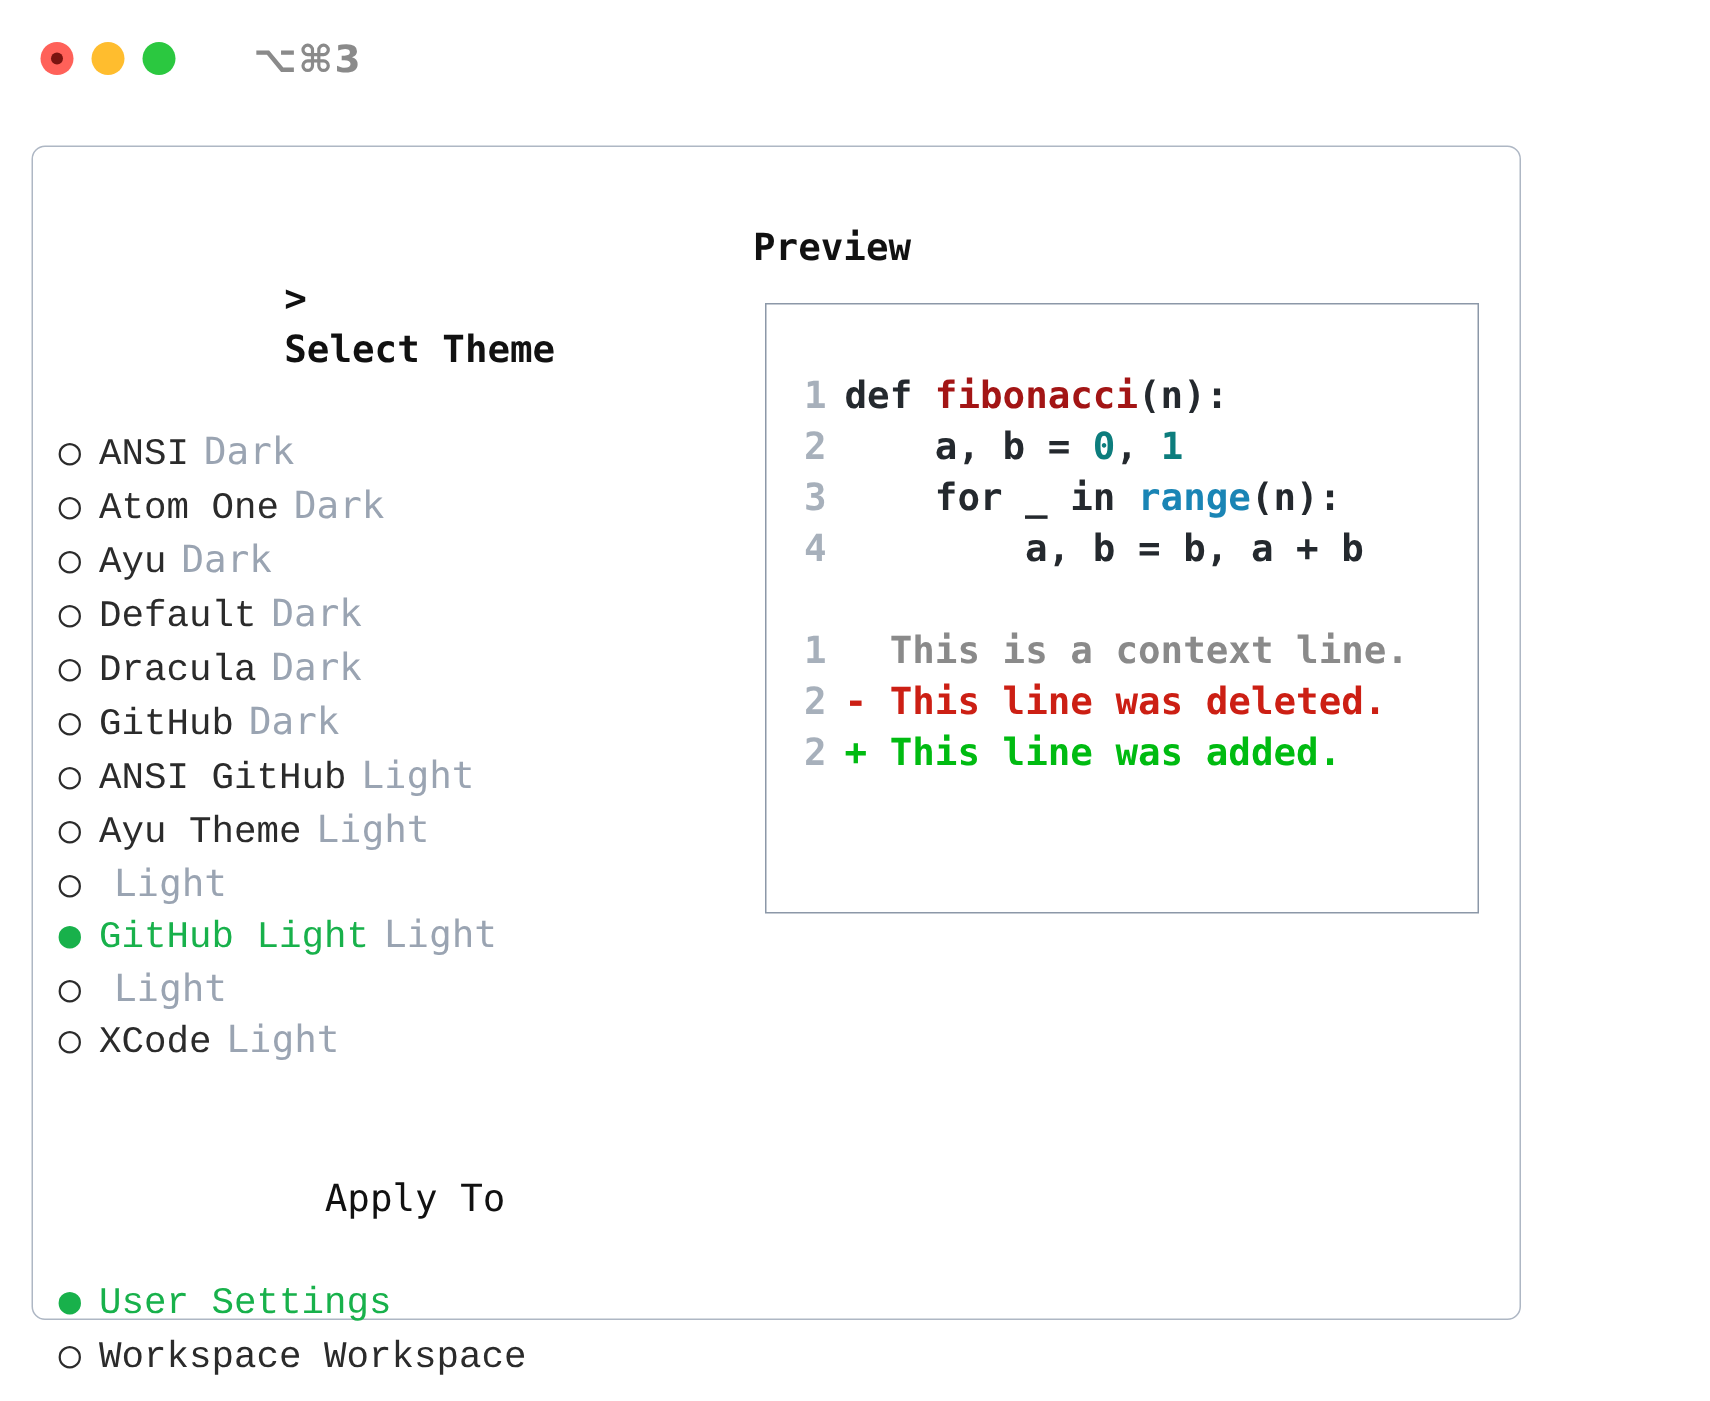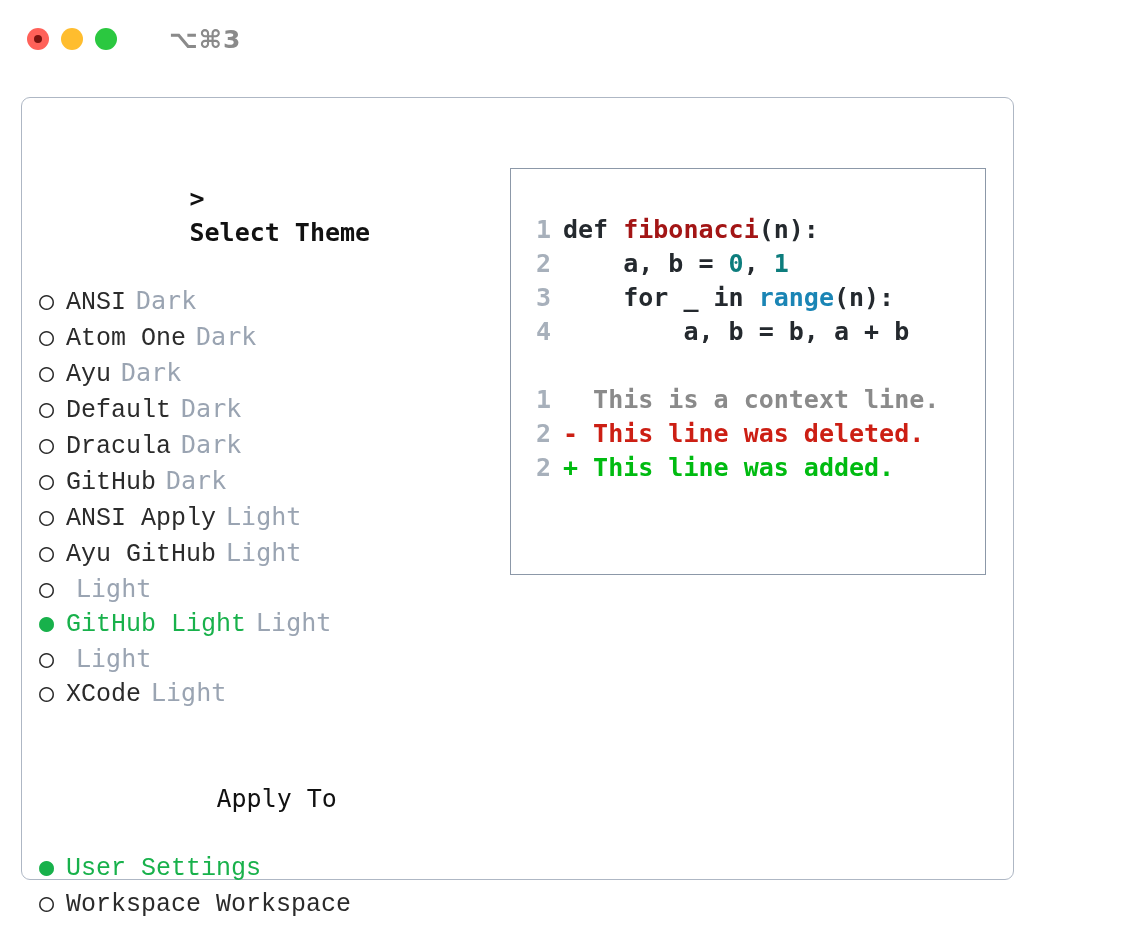--- a/index.html
+++ b/index.html
@@ -202,42 +202,43 @@
           <span>Select Theme</span>
         </div>
 
         <div id="theme-list">
             <div class="opt"><span class="marker">○</span><span class="name">ANSI</span><span class="suffix">Dark</span></div>
             <div class="opt"><span class="marker">○</span><span class="name">Atom One</span><span class="suffix">Dark</span></div>
             <div class="opt"><span class="marker">○</span><span class="name">Ayu</span><span class="suffix">Dark</span></div>
             <div class="opt"><span class="marker">○</span><span class="name">Default</span><span class="suffix">Dark</span></div>
             <div class="opt"><span class="marker">○</span><span class="name">Dracula</span><span class="suffix">Dark</span></div>
             <div class="opt"><span class="marker">○</span><span class="name">GitHub</span><span class="suffix">Dark</span></div>
-            <div class="opt"><span class="marker">○</span><span class="name">ANSI Apply</span><span class="suffix">Light</span></div>
-            <div class="opt"><span class="marker">○</span><span class="name">Ayu GitHub</span><span class="suffix">Light</span></div>
+            <div class="opt"><span class="marker">○</span><span class="name">ANSI GitHub</span><span class="suffix">Light</span></div>
+            <div class="opt"><span class="marker">○</span><span class="name">Ayu Theme</span><span class="suffix">Light</span></div>
             <div class="opt"><span class="marker">○</span><span class="suffix">Light</span></div>
             <div class="opt selected"><span class="marker on">●</span><span class="name">GitHub Light</span><span class="suffix">Light</span></div>
             <div class="opt"><span class="marker">○</span><span class="suffix">Light</span></div>
             <div class="opt"><span class="marker">○</span><span class="name">XCode</span><span class="suffix">Light</span></div>
           </div>
 
         <div class="spacer-block"></div>
 
         <div class="heading">
           <span class="marker"> </span><span>Apply To</span>
         </div>
 
         <div id="apply-list">
             <div class="opt selected"><span class="marker on">●</span><span class="name">User Settings</span></div>
             <div class="opt"><span class="marker">○</span><span class="name">Workspace Workspace</span></div>
           </div>
 
       </div>
 
       <div class="right-col">
+        <div class="preview-title">Preview</div>
 
         <div class="preview-box">
           <div id="code-block">
               <div class="code-line"><span class="lnum">1</span><span class="tok-plain">def </span><span class="tok-fn">fibonacci</span><span class="tok-plain">(n):</span></div>
               <div class="code-line"><span class="lnum">2</span><span class="tok-plain">    a, b = </span><span class="tok-num">0</span><span class="tok-plain">, </span><span class="tok-num">1</span></div>
               <div class="code-line"><span class="lnum">3</span><span class="tok-plain">    for _ in </span><span class="tok-call">range</span><span class="tok-plain">(n):</span></div>
               <div class="code-line"><span class="lnum">4</span><span class="tok-plain">        a, b = b, a + b</span></div>
             </div>
           <div class="code-gap"></div>
           <div id="diff-block">

